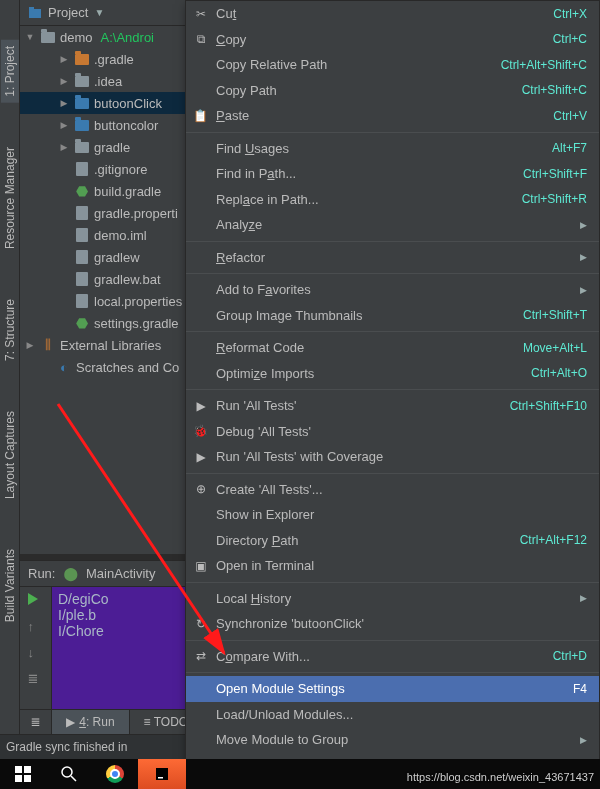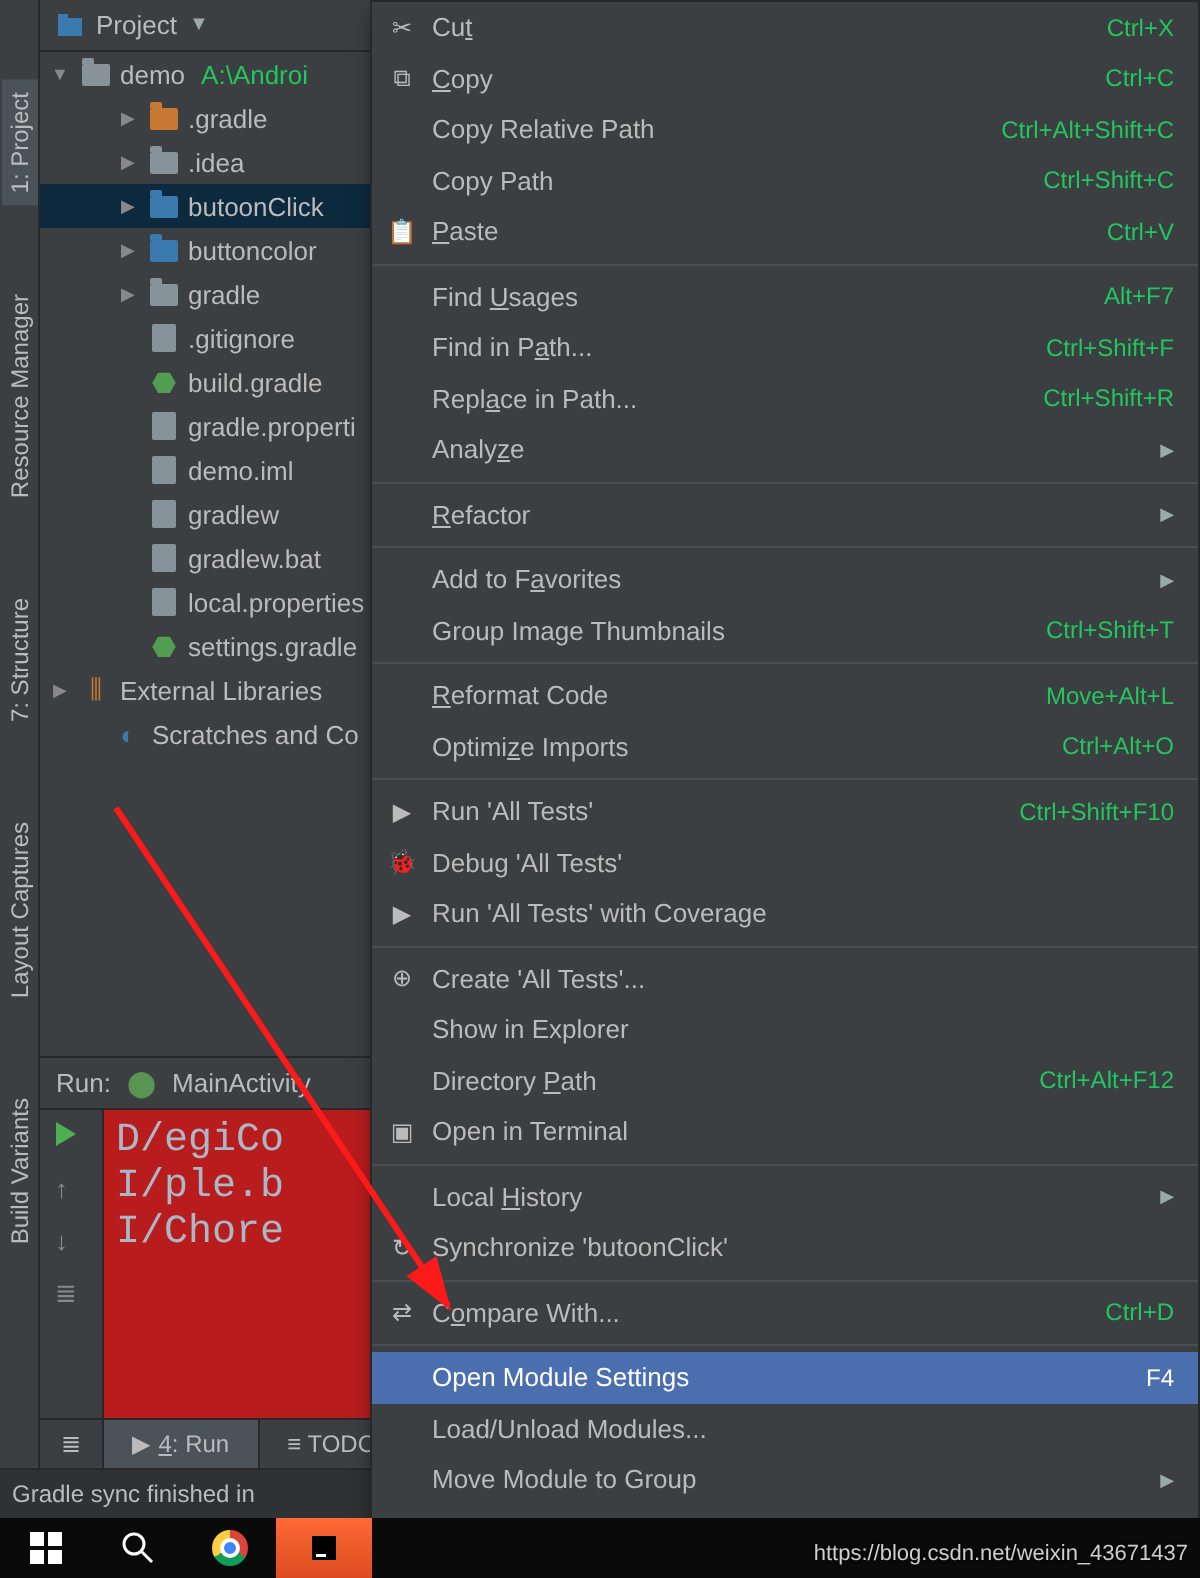--- a/index.html
+++ b/index.html
@@ -93,21 +93,21 @@
   .ctx-item {
     display: flex; align-items: center;
     height: 25.5px;
     padding: 0 12px 0 30px;
     color: #bbbbbb;
     position: relative;
     cursor: pointer;
   }
   .ctx-item .lbl { flex: 1; }
   .ctx-item .lbl u { text-decoration: underline; }
-  .ctx-item .short { color: #22c55e; font-size: 12px; }
+  .ctx-item .short { color: #5eead4; font-size: 12px; }
   .ctx-item .sub-arrow { font-size: 9px; color: #9aa; margin-left: 6px; }
   .ctx-item .mi {
     position: absolute; left: 8px; top: 50%; transform: translateY(-50%);
     width:14px; height:14px; display:inline-flex; align-items:center; justify-content:center;
     font-size: 12px;
   }
   .ctx-item.hover { background: #4b6eaf; color: #fff; }
   .ctx-item.hover .short { color: #ffffff; }
   .ctx-sep { height: 1px; background: #4a4d4f; margin: 3px 0; }
 
@@ -126,23 +126,23 @@
   .run-header .label { color:#bbb; }
   .run-toolbar {
     position:absolute; left:0; top:26px; bottom:0; width:32px;
     background:#3c3f41; border-right:1px solid #282828;
     display:flex; flex-direction:column; align-items:center; padding-top:6px; gap:10px;
   }
   .run-toolbar .btn { width:16px; height:16px; cursor:pointer; }
   .play-icon { width:0; height:0; border-left:10px solid #4caf50; border-top:6px solid transparent; border-bottom:6px solid transparent;}
   .console {
     position:absolute; left:32px; right:0; top:26px; bottom:0;
-    background:#b91c1c;
-    font-family: Liberation Mono, monospace;
-    font-size: 20px;
+    background:#4c1d95;
+    font-family: Liberation Sans, sans-serif;
+    font-size: 14px;
     padding: 4px 6px;
     color:#a9b7c6;
     white-space: pre;
     overflow:hidden;
   }
 
   
   .bottom-tabs {
     position:absolute; left:20px; right:0; bottom:30px; height:25px;
     background:#3c3f41; border-top:1px solid #282828;
@@ -478,21 +478,21 @@
 
 <div style="position:absolute;left:20px;right:0;bottom:30px;height:0;"></div>
 
 <div style="position:absolute;left:0;right:0;bottom:30px;height:25px;background:#2f3234;border-top:1px solid #282828;display:flex;align-items:center;padding-left:6px;font-size:12px;color:#bbb;">
   <span class="check"></span>
   <span>Gradle sync finished in </span>
 </div>
 
 <style>
   .bottom-tabs { bottom: 55px; }
-  .run-panel { bottom: 80px; top: 528px; }
+  .run-panel { bottom: 80px; top: 560px; }
 </style>
 
 <div class="taskbar">
   <div class="tbtn">
     <svg width="16" height="16">
         <rect x="0" y="0" width="7" height="7" fill="#fff"></rect>
         <rect x="9" y="0" width="7" height="7" fill="#fff"></rect>
         <rect x="0" y="9" width="7" height="7" fill="#fff"></rect>
         <rect x="9" y="9" width="7" height="7" fill="#fff"></rect>
       </svg>

